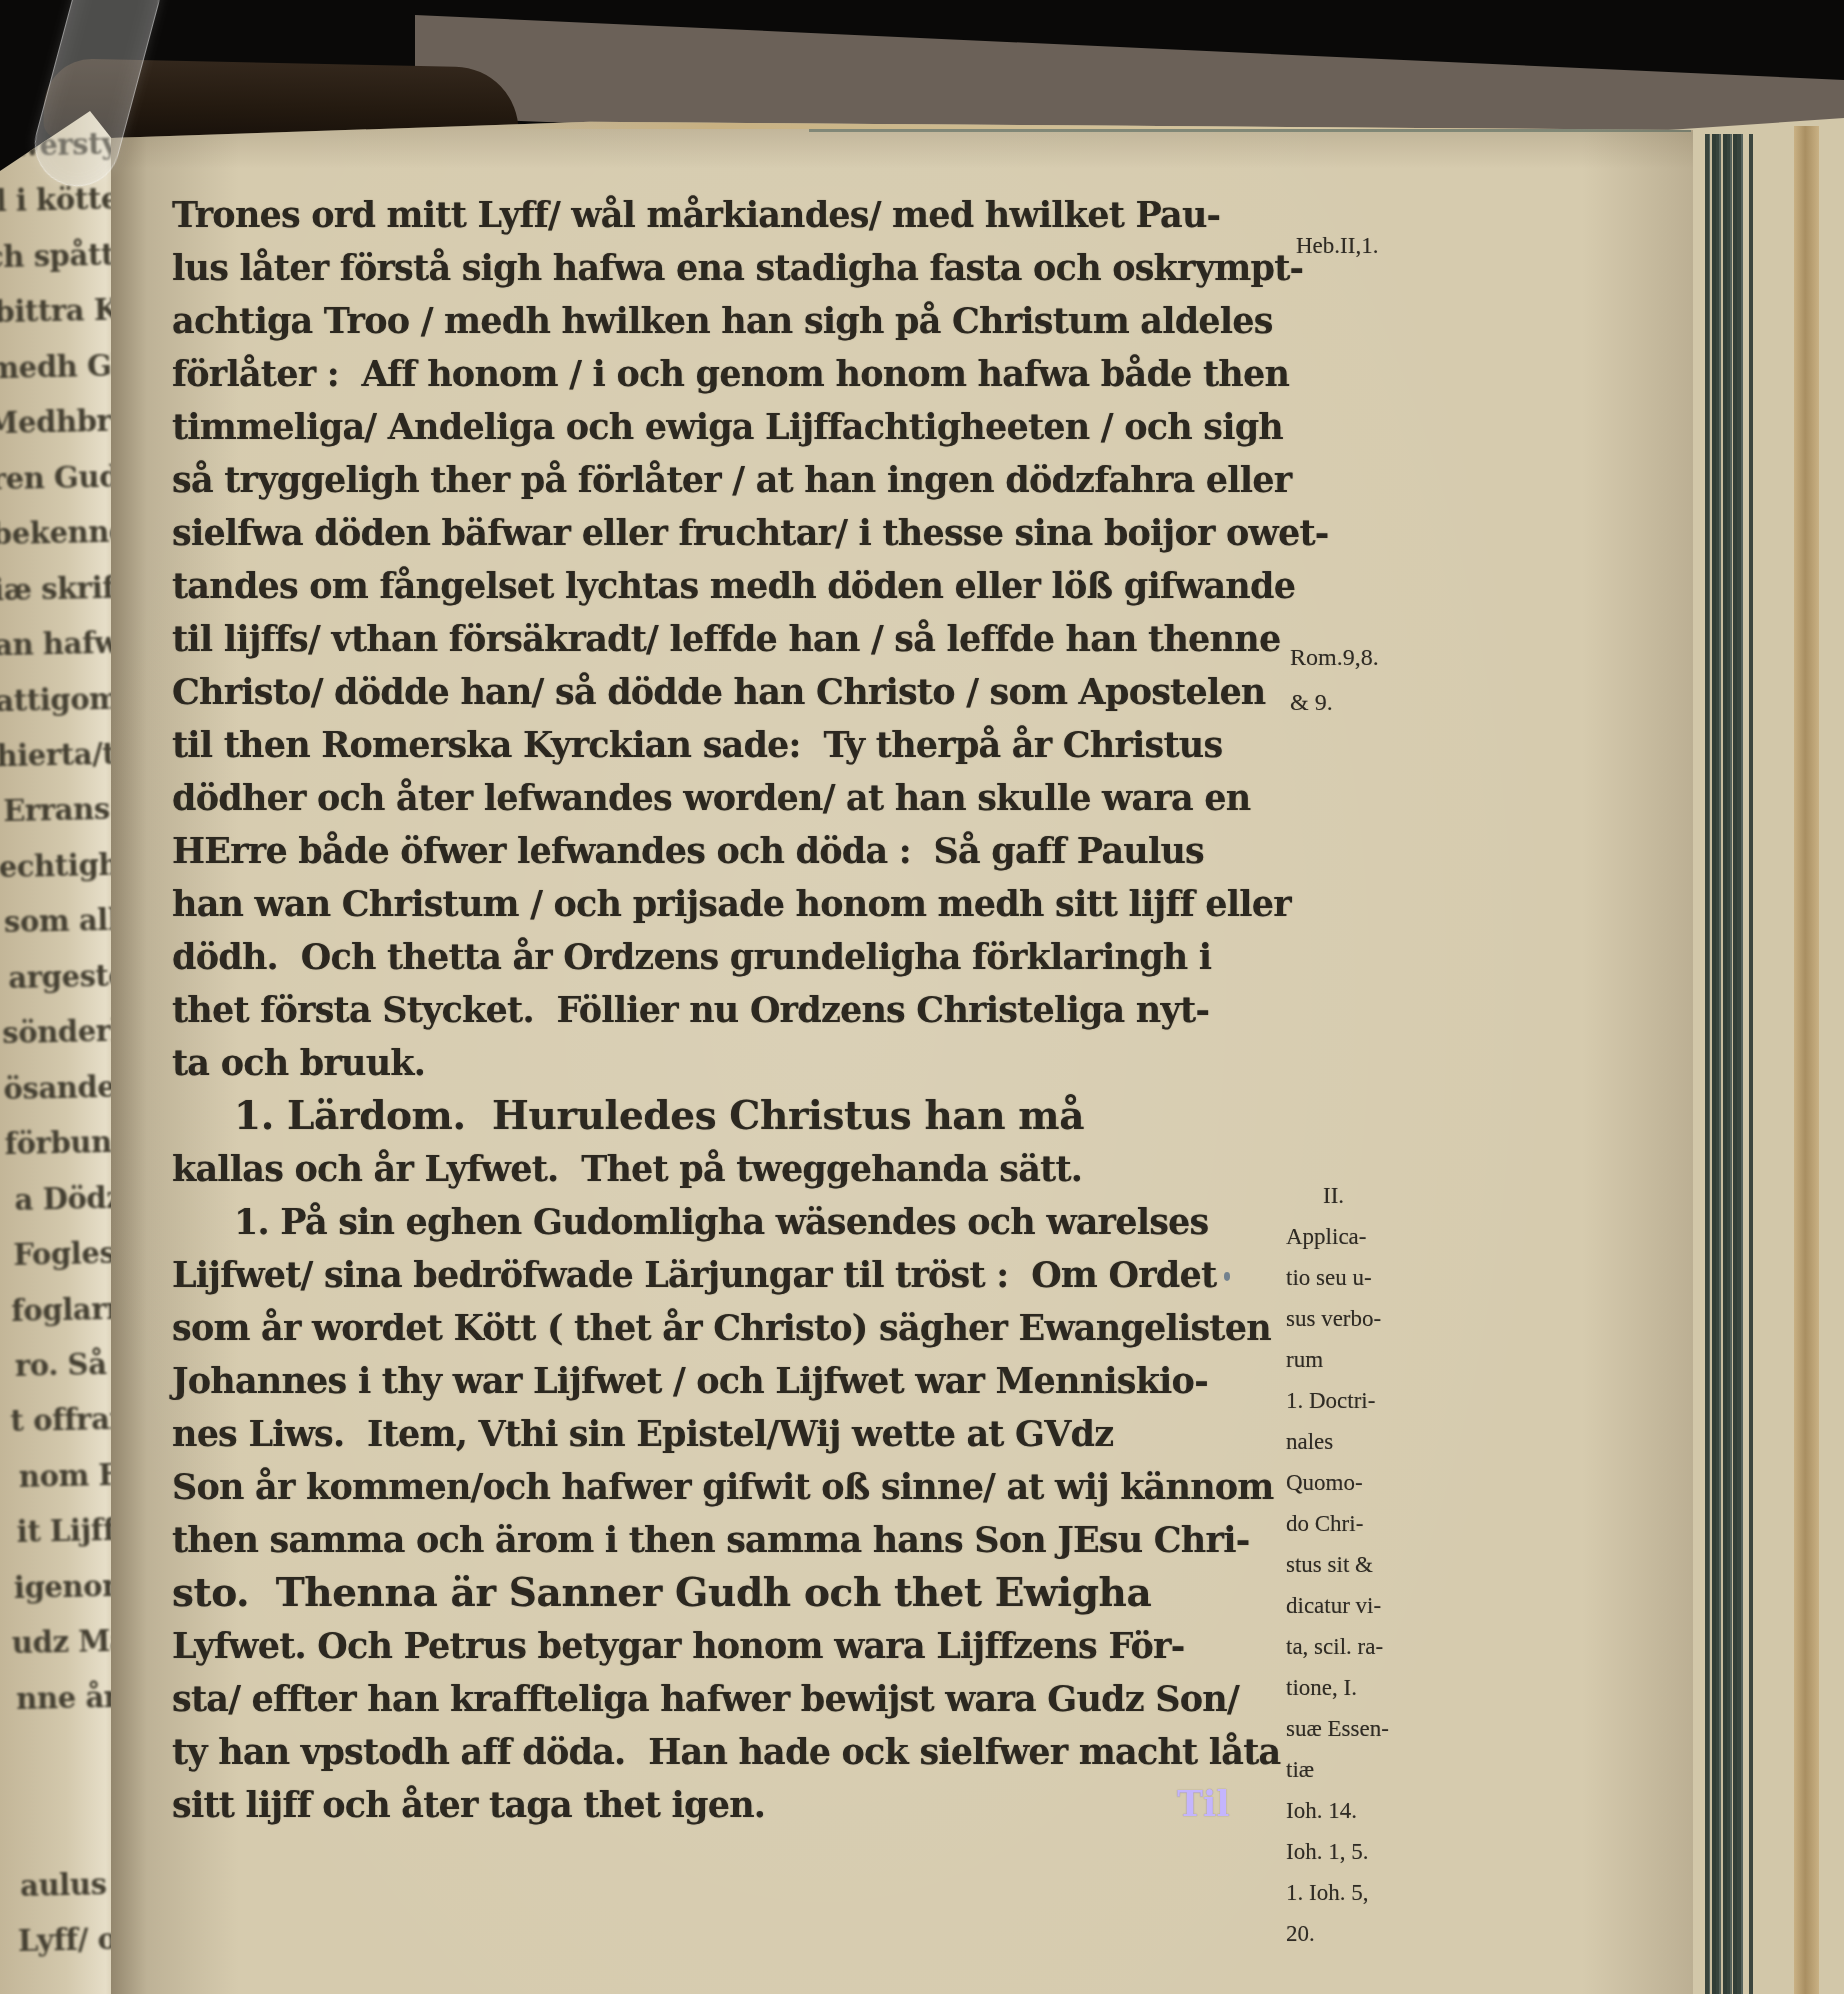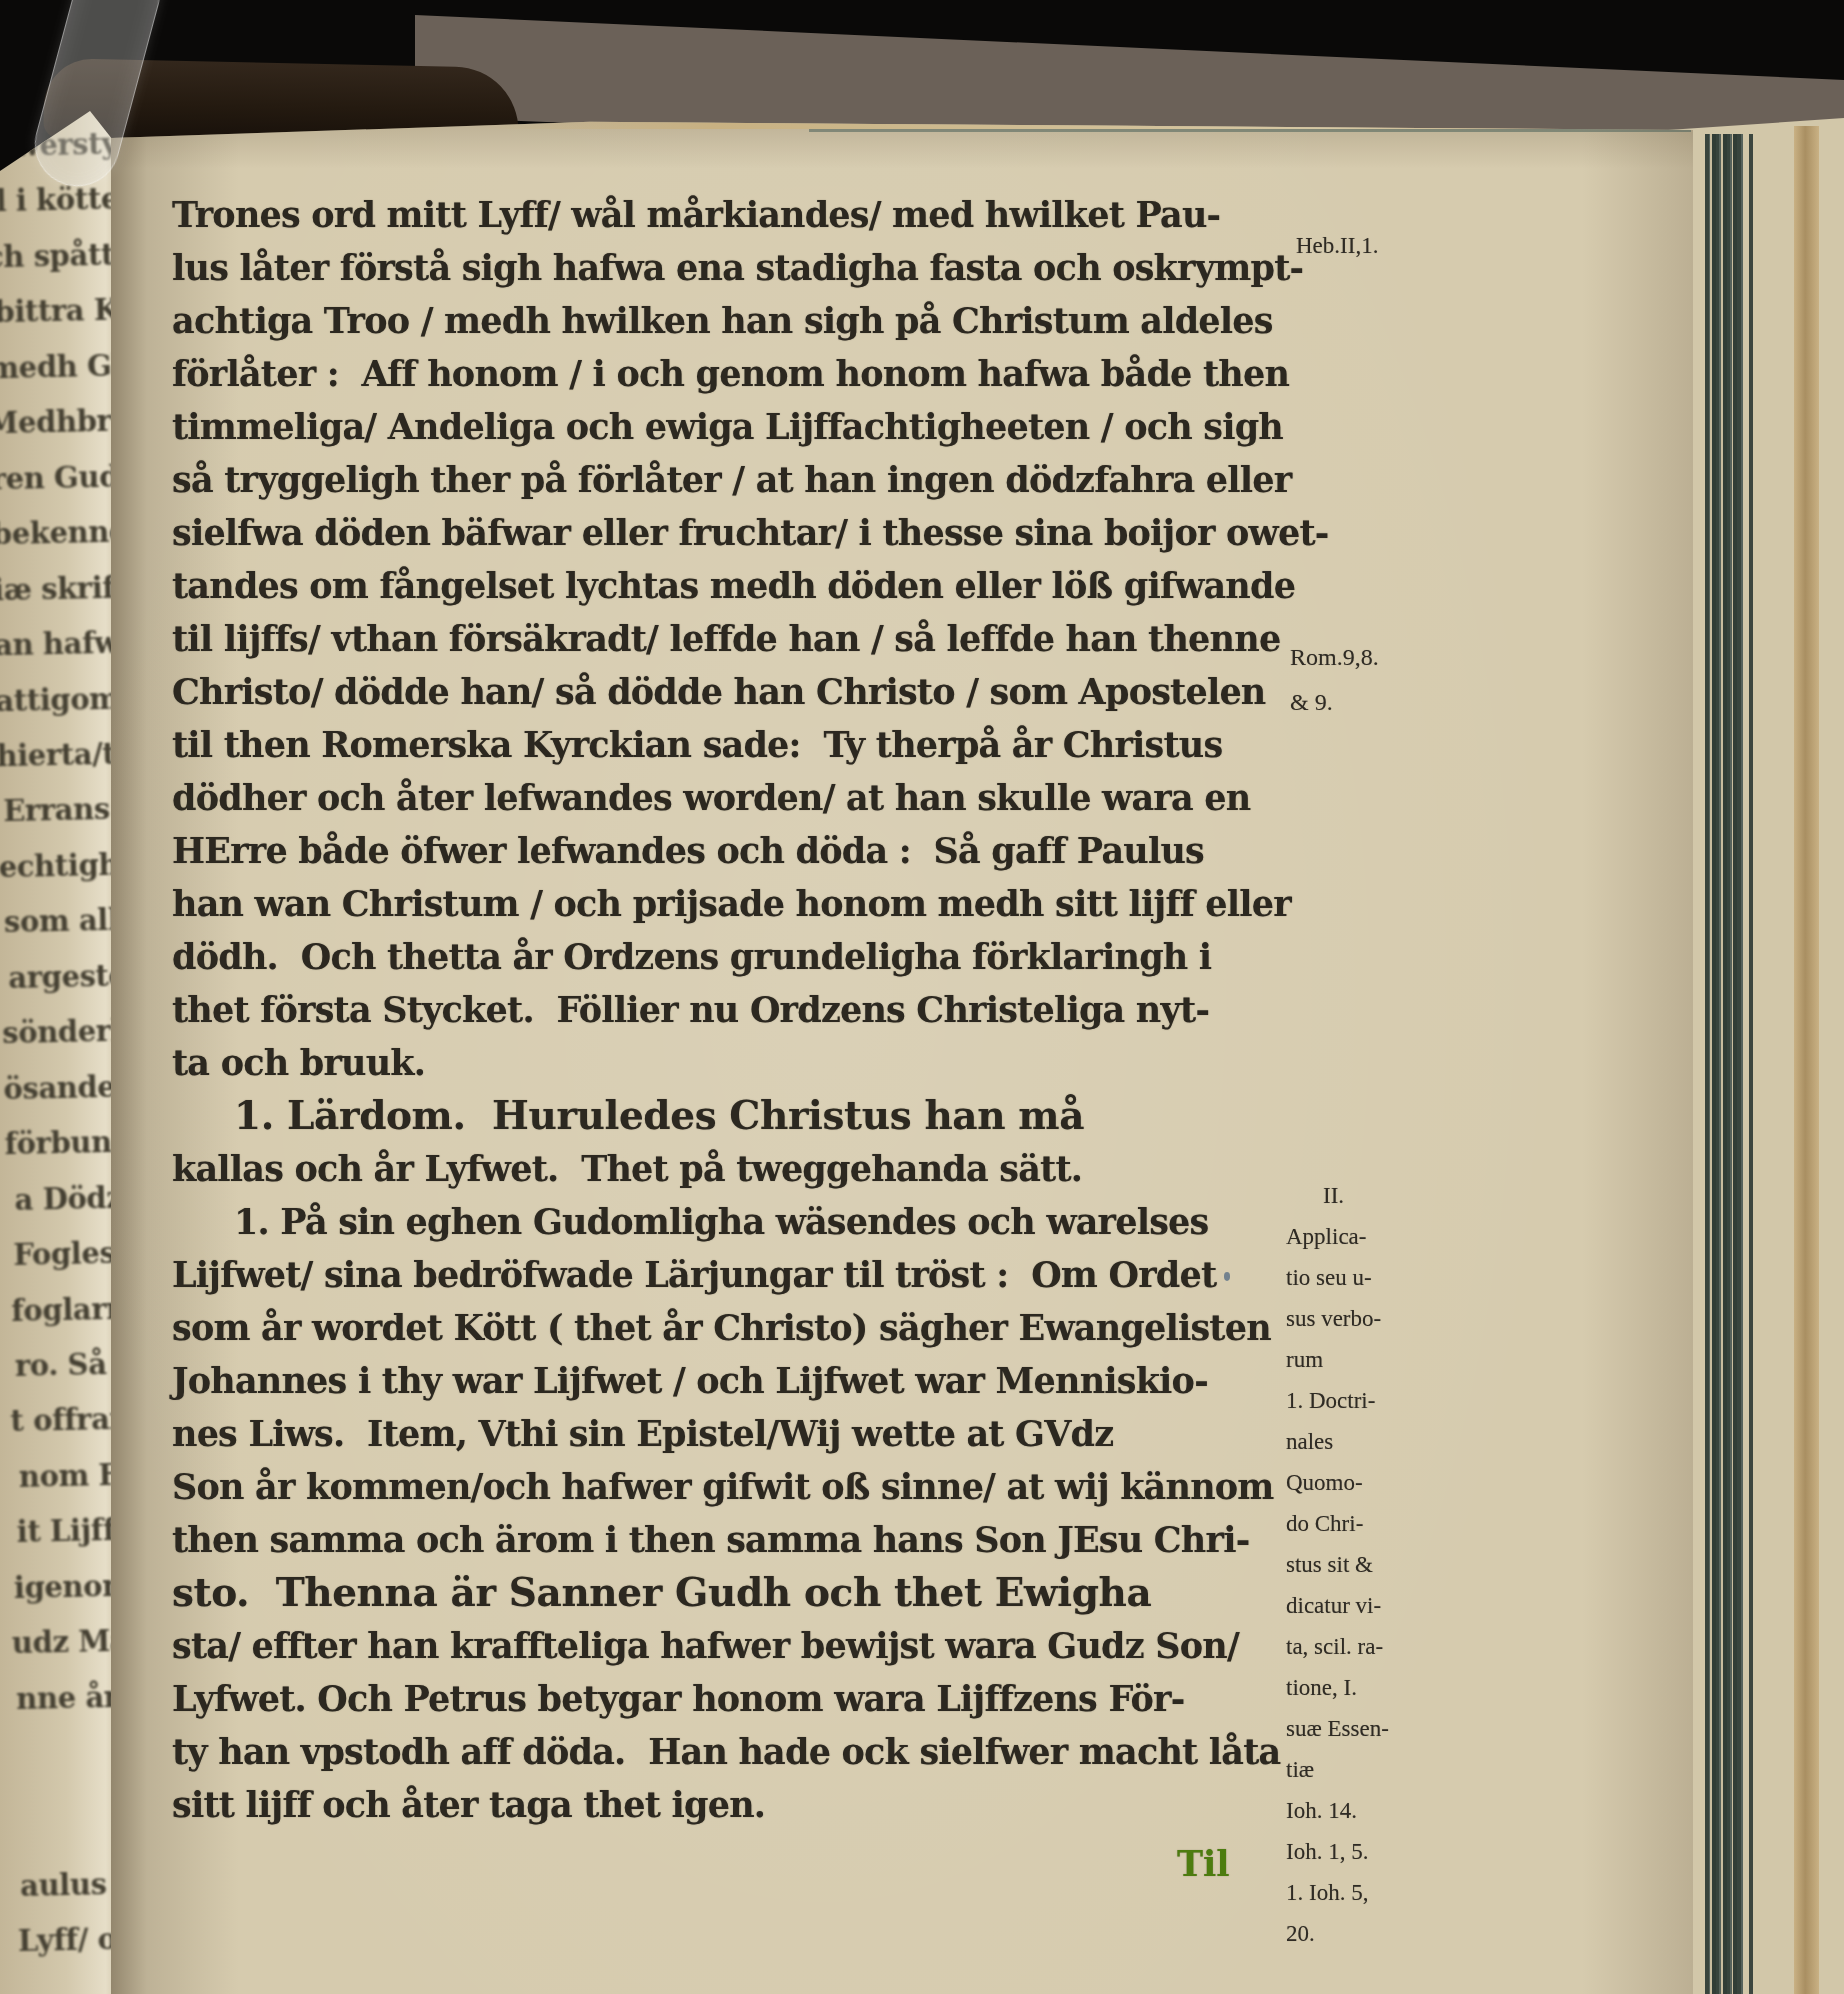--- a/index.html
+++ b/index.html
@@ -61,22 +61,22 @@
     background:rgba(74,96,90,.55);}
   #ink-fleck{position:absolute;left:1113px;top:1159px;width:6.4px;height:8.8px;
     border-radius:50%;background:#5a6f86;opacity:.8;}
 
   
   #text-block{position:absolute;left:172px;top:188px;width:1167px;z-index:7;}
   .bl{font:700 35px/53px "DejaVu Serif",serif;letter-spacing:-0.8px;color:#2c2820;
       white-space:pre;text-shadow:0 0 1.2px rgba(44,38,28,.42);}
   .bl.indent{padding-left:62px;}
   .bl.big{font-size:39px;letter-spacing:-0.4px;}
-  #catchword{position:absolute;left:1177px;top:1846px;font:700 35px/1 "DejaVu Serif",serif;
-      color:#4d7c0f;text-shadow:0 0 1.2px rgba(44,38,28,.42);z-index:7;}
+  #catchword{position:absolute;left:1177px;top:1786px;font:700 35px/1 "DejaVu Serif",serif;
+      color:#c4b5fd;text-shadow:0 0 1.2px rgba(44,38,28,.42);z-index:7;}
 
   .margin-note{position:absolute;z-index:7;color:#2f2b24;
       font-family:"Liberation Serif",serif;text-shadow:0 0 0.8px rgba(47,43,36,.35);}
   #note-heb{left:1296px;top:232px;font-size:23px;line-height:28px;}
   #note-rom{left:1290px;top:635px;font-size:24px;line-height:45px;}
   #note-app{left:1286px;top:1175px;font-size:23px;line-height:41px;width:168px;}
   #note-app .mn-line.center{padding-left:37px;}
 
   
   .strap{position:absolute;background:rgba(232,232,230,.30);
@@ -165,22 +165,22 @@
     <div class="bl indent big">1. Lärdom.  Huruledes Christus han må</div>
     <div class="bl">kallas och år Lyfwet.  Thet på tweggehanda sätt.</div>
     <div class="bl indent">1. På sin eghen Gudomligha wäsendes och warelses</div>
     <div class="bl">Lijfwet/ sina bedröfwade Lärjungar til tröst :  Om Ordet</div>
     <div class="bl">som år wordet Kött ( thet år Christo) sägher Ewangelisten</div>
     <div class="bl">Johannes i thy war Lijfwet / och Lijfwet war Menniskio-</div>
     <div class="bl">nes Liws.  Item, Vthi sin Epistel/Wij wette at GVdz</div>
     <div class="bl">Son år kommen/och hafwer gifwit oß sinne/ at wij kännom</div>
     <div class="bl">then samma och ärom i then samma hans Son JEsu Chri-</div>
     <div class="bl big">sto.  Thenna är Sanner Gudh och thet Ewigha</div>
+    <div class="bl">Lyfwet. Och Petrus betygar honom wara Lijffzens För-</div>
     <div class="bl">sta/ effter han kraffteliga hafwer bewijst wara Gudz Son/</div>
-    <div class="bl">Lyfwet. Och Petrus betygar honom wara Lijffzens För-</div>
     <div class="bl">ty han vpstodh aff döda.  Han hade ock sielfwer macht låta</div>
     <div class="bl">sitt lijff och åter taga thet igen.</div>
   </div>
 
   <div id="catchword">Til</div>
 
   <div id="note-heb" class="margin-note">Heb.II,1.</div>
 
   <div id="note-rom" class="margin-note">
     <div class="mn-line">Rom.9,8.</div>

